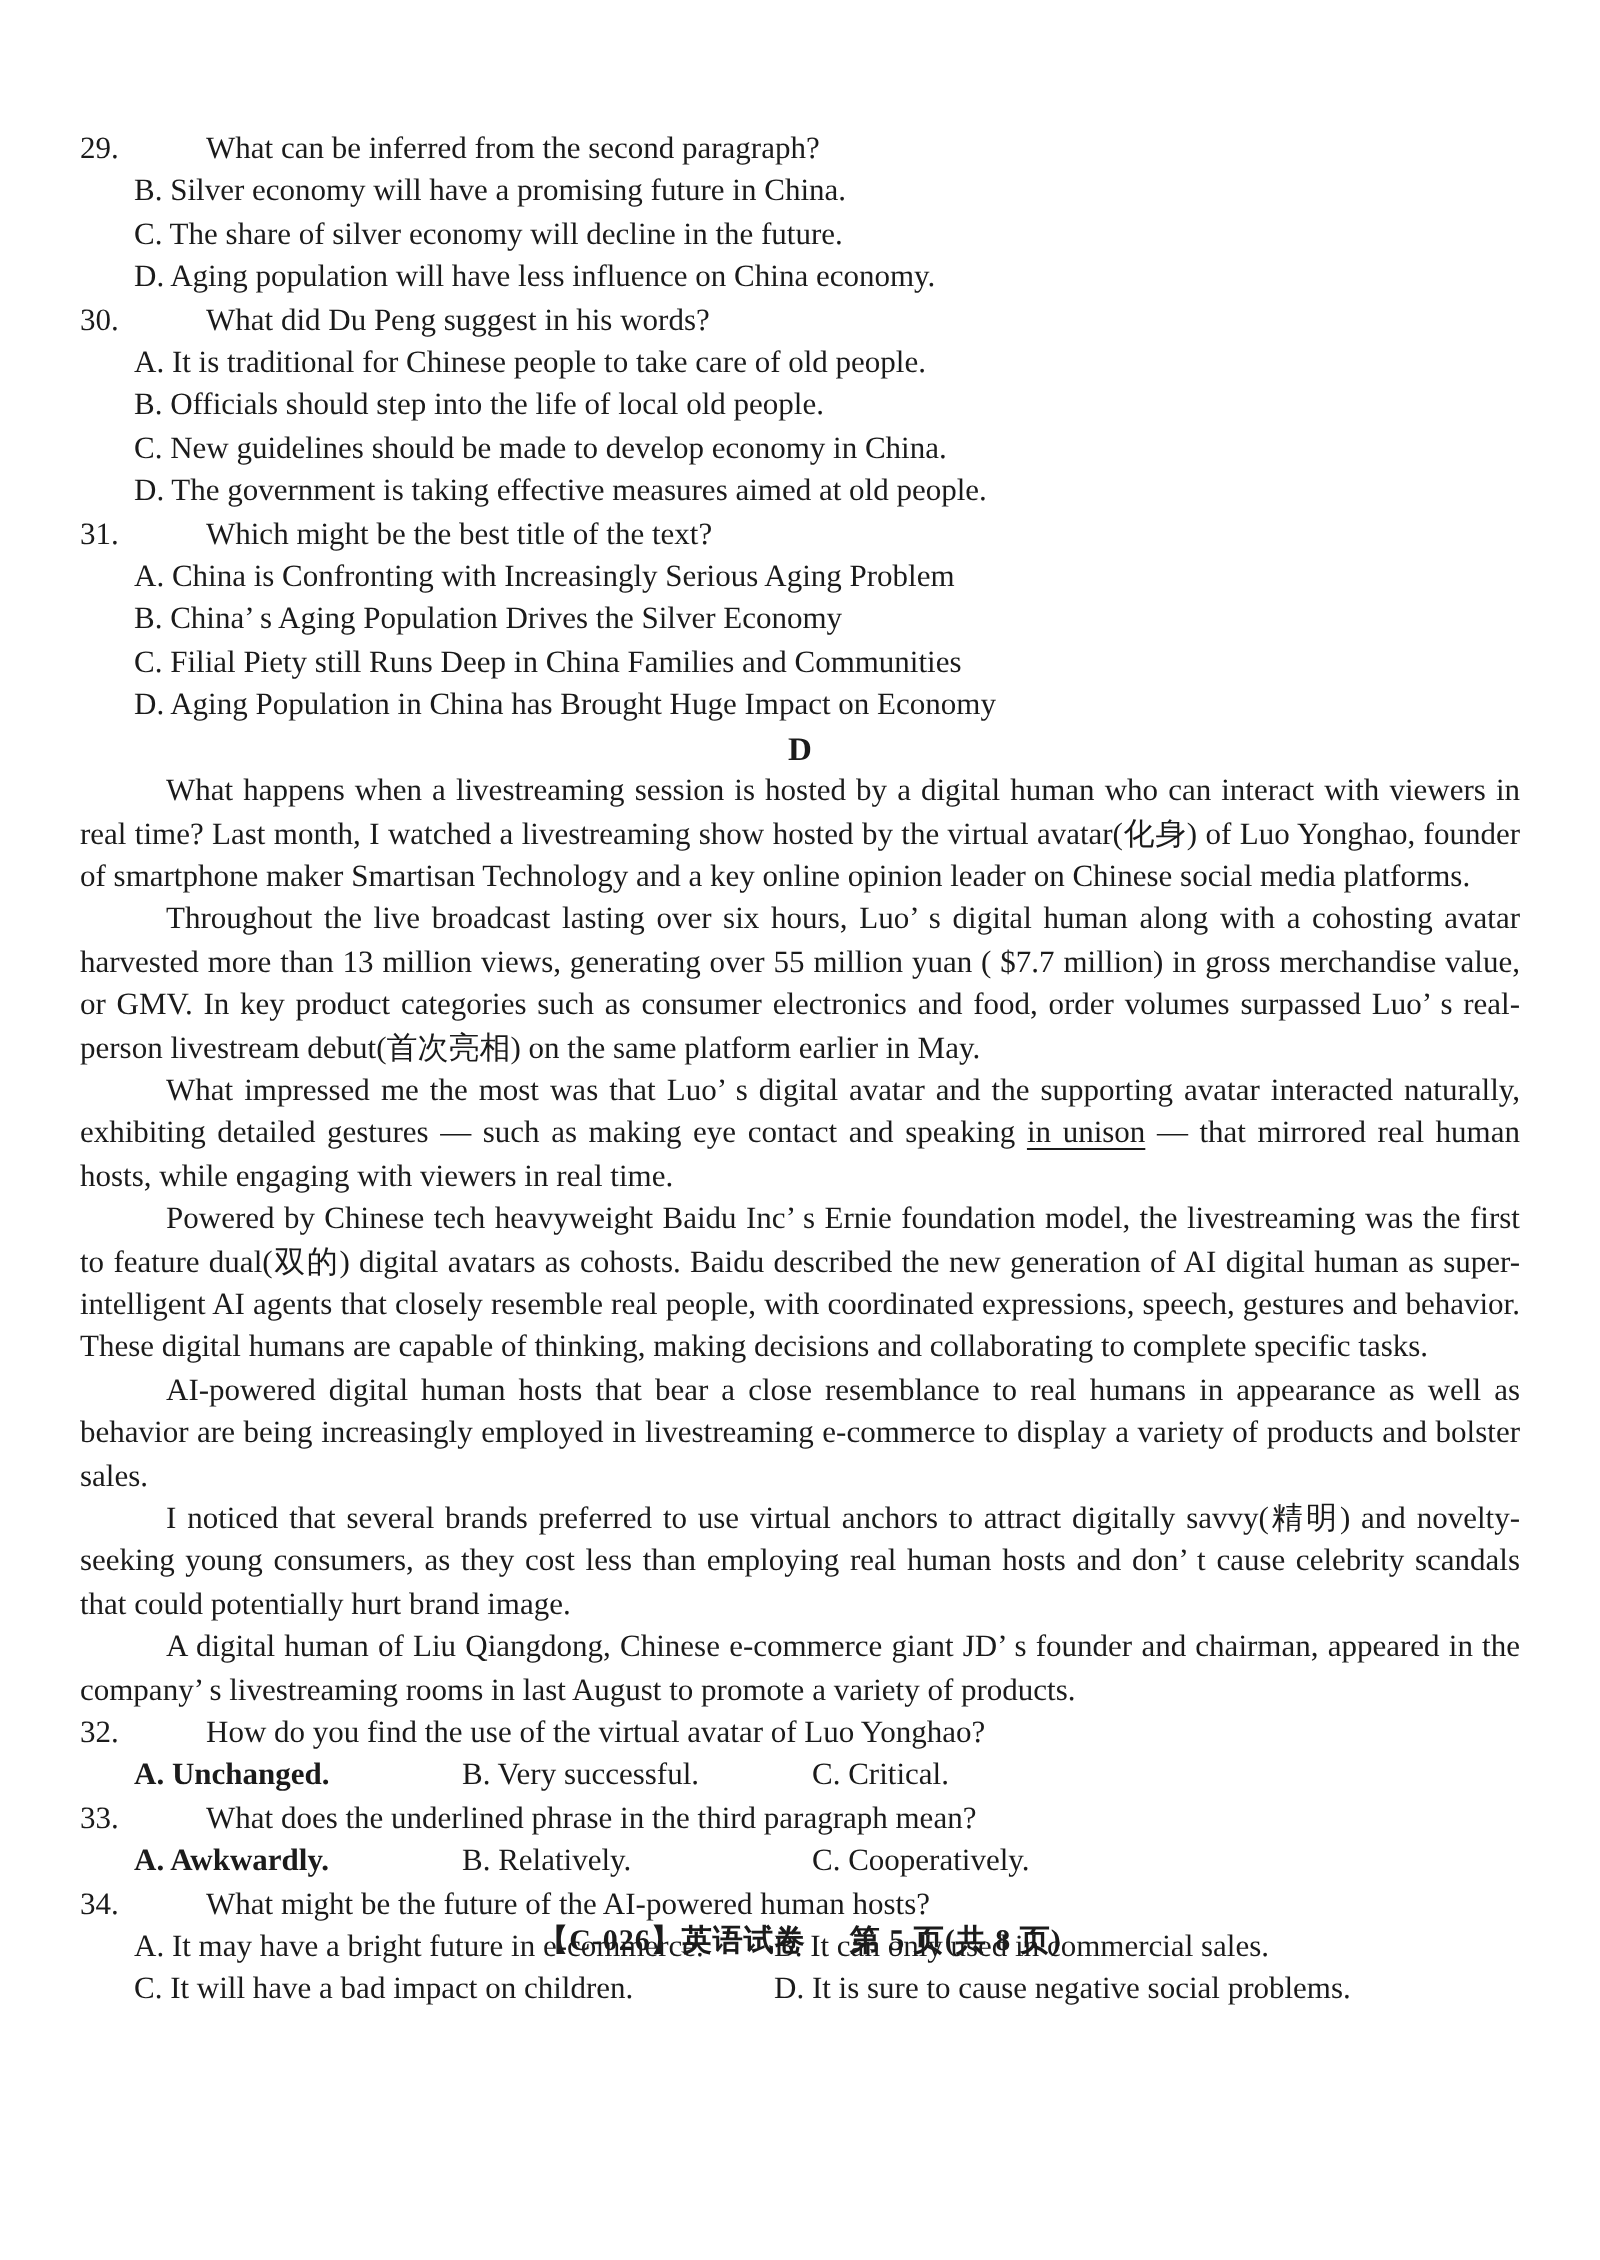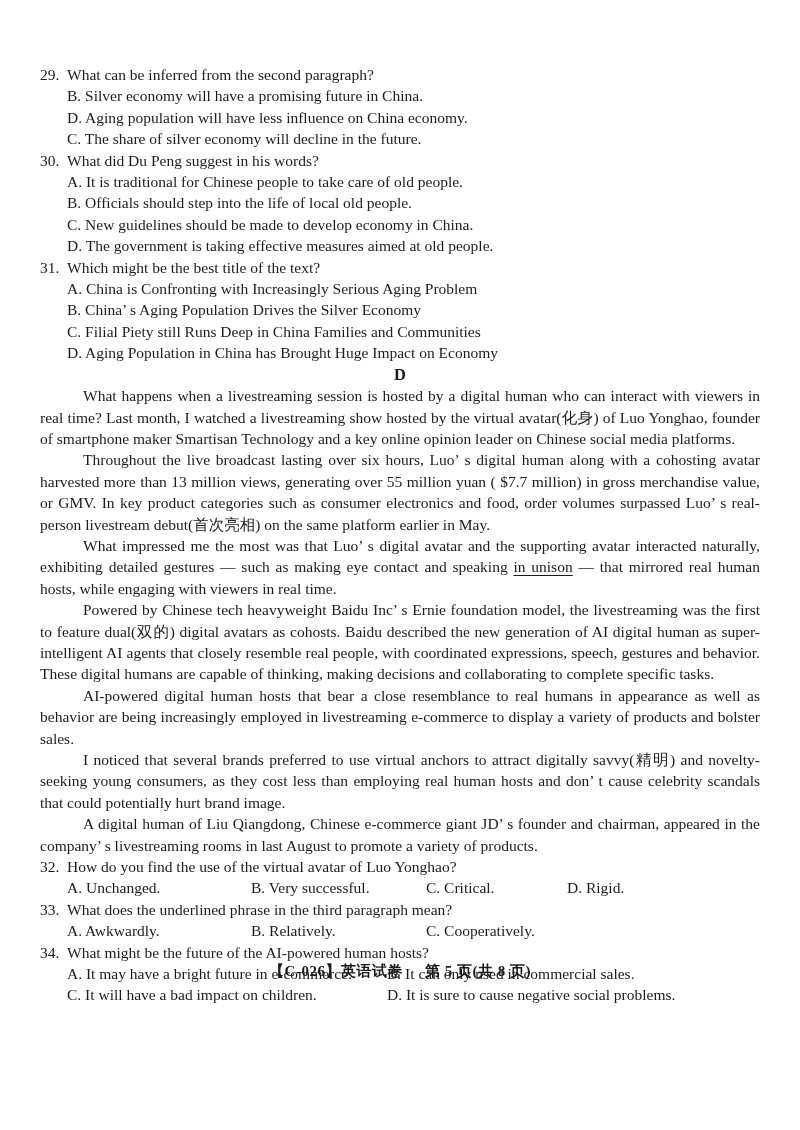--- a/index.html
+++ b/index.html
@@ -16,25 +16,25 @@
     position: relative;
     box-sizing: border-box;
     width: 800px; height: 1008px;
     padding: 64px 40px 0 40px;
     overflow: hidden;
   }
   
   .question { margin: 0; }
   .q-line { display: flex; }
   .q-num { flex: none; width: 27px; }
-  .q-text { flex: 1; }
+  .q-text { flex: 1; margin-left: 36px; }
   .opt-stacked { padding-left: 27px; }
   .opt-row4 { display: flex; padding-left: 27px; }
-  .opt-row4 .opt-col0 { width: 164px; flex: none; }
-  .opt-row4 .opt-col1 { width: 175px; flex: none; margin-left: 20px; }
+  .opt-row4 .opt-col0 { width: 164px; flex: none; font-weight: bold; }
+  .opt-row4 .opt-col1 { width: 175px; flex: none; }
   .opt-row4 .opt-col2 { width: 141px; flex: none; }
   .opt-row4 .opt-col3 { flex: 1; }
   .opt-grid2 { display: flex; padding-left: 27px; }
   .opt-grid2 .opt-half:first-child { width: 320px; flex: none; }
   .opt-grid2 .opt-half:last-child { flex: 1; }
   
   .section-header {
     text-align: center;
     font-weight: bold;
     font-size: 16.5px;
@@ -62,22 +62,22 @@
 <body>
 
 <div class="page">
   <div id="questions-top">
       <div class="question">
         <div class="q-line">
           <span class="q-num">29.</span>
           <span class="q-text">What can be inferred from the second paragraph?</span>
         </div>
         <div class="opt-stacked">B. Silver economy will have a promising future in China.</div>
+        <div class="opt-stacked">C. The share of silver economy will decline in the future.</div>
         <div class="opt-stacked">D. Aging population will have less influence on China economy.</div>
-        <div class="opt-stacked">C. The share of silver economy will decline in the future.</div>
       </div>
       <div class="question">
         <div class="q-line">
           <span class="q-num">30.</span>
           <span class="q-text">What did Du Peng suggest in his words?</span>
         </div>
         <div class="opt-stacked">A. It is traditional for Chinese people to take care of old people.</div>
         <div class="opt-stacked">B. Officials should step into the life of local old people.</div>
         <div class="opt-stacked">C. New guidelines should be made to develop economy in China.</div>
         <div class="opt-stacked">D. The government is taking effective measures aimed at old people.</div>
@@ -109,21 +109,20 @@
   <div id="questions-bottom">
       <div class="question">
         <div class="q-line">
           <span class="q-num">32.</span>
           <span class="q-text">How do you find the use of the virtual avatar of Luo Yonghao?</span>
         </div>
         <div class="opt-row4">
           <span class="opt-col opt-col0">A. Unchanged.</span>
           <span class="opt-col opt-col1">B. Very successful.</span>
           <span class="opt-col opt-col2">C. Critical.</span>
-          <span class="opt-col opt-col3">D. Rigid.</span>
         </div>
       </div>
       <div class="question">
         <div class="q-line">
           <span class="q-num">33.</span>
           <span class="q-text">What does the underlined phrase in the third paragraph mean?</span>
         </div>
         <div class="opt-row4">
           <span class="opt-col opt-col0">A. Awkwardly.</span>
           <span class="opt-col opt-col1">B. Relatively.</span>

